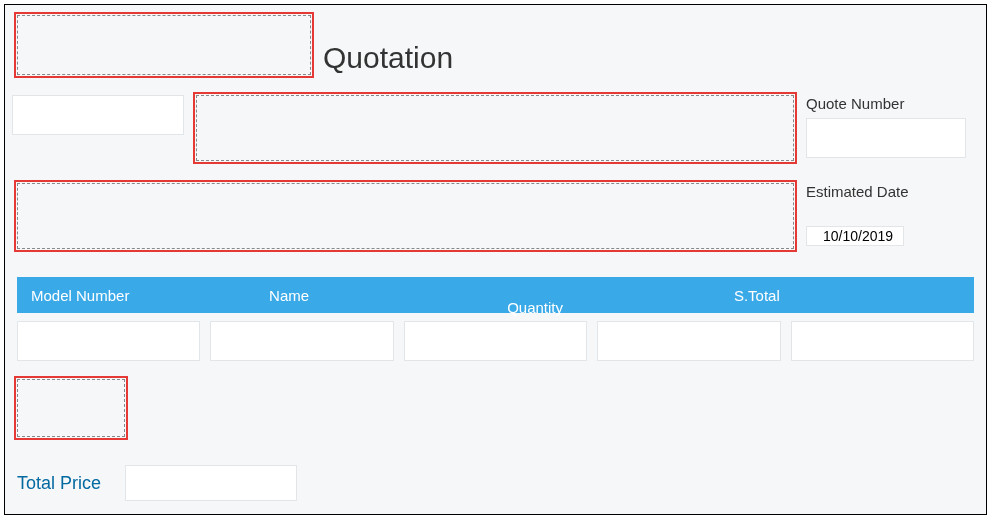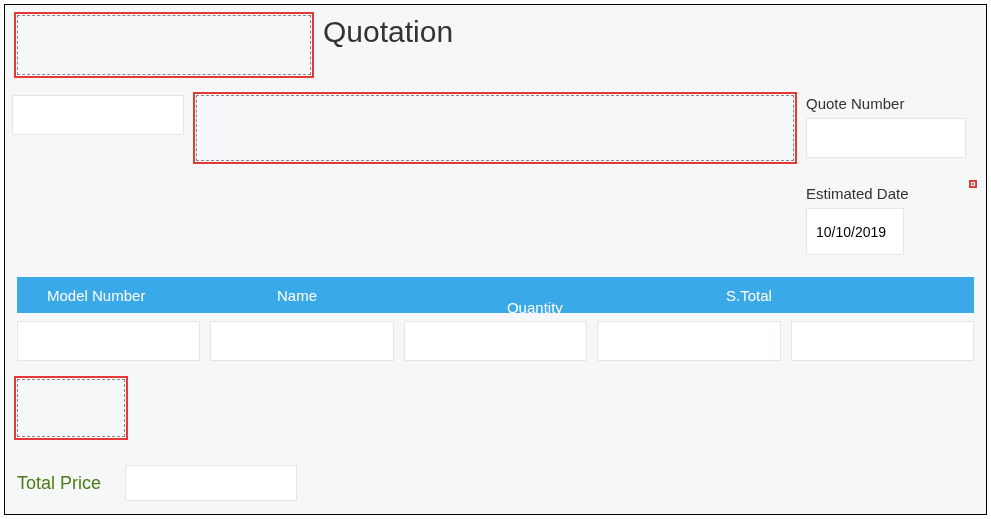--- a/index.html
+++ b/index.html
@@ -38,21 +38,21 @@
       font-size: 30px;
       font-weight: 300;
       color: #333;
     }
 
     
     .row1 {
       position: absolute;
       top: 10px; left: 12px; right: 12px;
       display: flex;
-      align-items: flex-start;
+      align-items: flex-end;
       gap: 12px;
     }
     .logo-drop {
       width: 294px; height: 60px;
     }
 
     
     .row2 {
       position: absolute;
       top: 90px; left: 7px; right: 12px;
@@ -63,38 +63,38 @@
     .small-input { width: 172px; height: 40px; }
     .wide-drop { flex: 1; height: 66px; }
     .quote-col { width: 168px; display: flex; flex-direction: column; gap: 6px; }
     .quote-input { width: 160px; height: 40px; }
 
     
     .row3 {
       position: absolute;
       top: 178px; left: 12px; right: 12px;
       display: flex;
-      align-items: flex-end;
-      flex-direction: column;
+      align-items: flex-start;
+      gap: 12px;
     }
     .big-drop { flex: 1; height: 66px; }
     .date-col { width: 168px; display: flex; flex-direction: column; gap: 6px; }
-    .date-input { width: 98px; height: 47px; background:#fff; border:1px solid #e3e6e8; padding:4px 9px; font-size:14px; display:flex; align-items:center; }
+    .date-input { width: 98px; height: 20px; background:#fff; border:1px solid #e3e6e8; padding:4px 16px; font-size:14px; display:flex; align-items:center;margin-top:20px; }
 
     
     .table-header {
       position: absolute;
       top: 272px; left: 12px; right: 12px;
       height: 36px;
       background: #3aa9e8;
       display: flex;
       align-items: center;
       color: #fff;
       font-size: 15px;
-      padding: 0 24px;
+      padding: 0 8px;
     }
     .th { flex: 1; padding: 0 6px; }
     .th.small { flex: 0.95; margin-top: 24px; }
 
     
     .table-row {
       position: absolute;
       top: 312px; left: 12px; right: 12px;
       display: flex;
       gap: 10px;
@@ -111,21 +111,21 @@
     .small-drop { width: 108px; height: 58px; }
 
     
     .total-row {
       position: absolute;
       top: 460px; left: 12px;
       display: flex;
       align-items: center;
       gap: 24px;
     }
-    .total-label { font-size: 18px; color: #4d7c0f; }
+    .total-label { font-size: 18px; color: #0369a1; }
     .total-input { width: 172px; height: 36px; }
   </style>
 </head>
 <body>
 
 <div class="page-frame">
 
   <div class="row1">
     <div class="dropzone highlight logo-drop"></div>
     <div class="title">Quotation</div>

